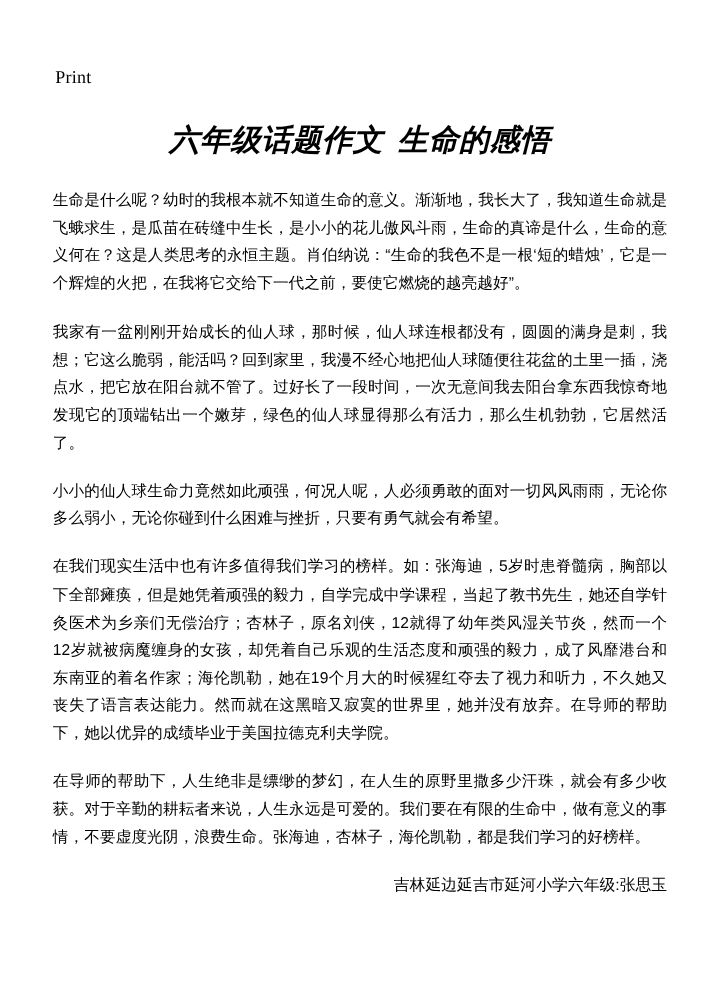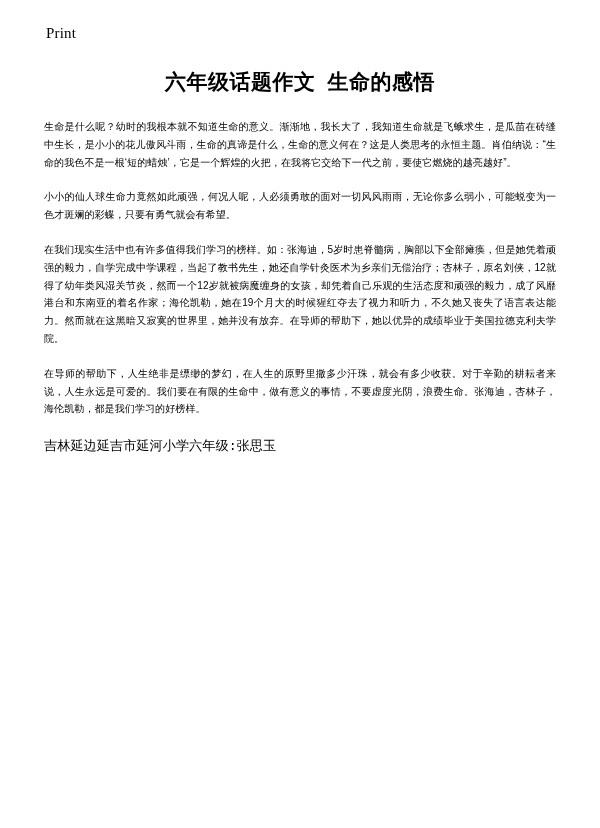--- a/index.html
+++ b/index.html
@@ -12,74 +12,77 @@
     height: 828px;
     font-family: "Liberation Serif", serif;
     color: #000000;
     position: relative;
     overflow: hidden;
   }
   .page {
     width: 600px;
     height: 828px;
     box-sizing: border-box;
-    padding: 24px 44px 0 44px;
+    padding: 56px 44px 0 44px;
     position: relative;
   }
   .print-link {
     font-family: "Liberation Serif", serif;
     font-size: 15px;
     color: #000;
     text-decoration: none;
     display: inline-block;
     margin: 0 0 0 2px;
     letter-spacing: 0.2px;
   }
   .doc-title {
     text-align: center;
-    font-size: 21px;
+    font-size: 25px;
     font-weight: bold;
     margin: 26px 0 22px 0;
     letter-spacing: 0.5px;
     font-family: "Liberation Sans", sans-serif;
+    font-style: italic;
   }
   .doc-title .gap {
     display: inline-block;
     width: 12px;
   }
   .body-text p {
-    font-size: 10px;
+    font-size: 13px;
     line-height: 1.78;
     margin: 4px 0 17px 0;
     text-align: justify;
     text-justify: inter-ideograph;
     font-family: "Liberation Sans", sans-serif;
     letter-spacing: 0.1px;
   }
   .signature {
     font-size: 13.2px;
     line-height: 1.78;
     margin: 2px 0 16px 0;
-    font-family: Liberation Mono, monospace;
+    font-family: Liberation Sans, sans-serif;
+    text-align: right;
   }
 </style>
 </head>
 <body>
 
 <div class="page">
 
   <a href="#" class="print-link">Print</a>
 
   <h1 class="doc-title">
     <span>六年级话题作文</span><span class="gap"></span><span>生命的感悟</span>
   </h1>
 
   <div class="body-text">
     <p>生命是什么呢？幼时的我根本就不知道生命的意义。渐渐地，我长大了，我知道生命就是飞蛾求生，是瓜苗在砖缝中生长，是小小的花儿傲风斗雨，生命的真谛是什么，生命的意义何在？这是人类思考的永恒主题。肖伯纳说：“生命的我色不是一根‘短的蜡烛’，它是一个辉煌的火把，在我将它交给下一代之前，要使它燃烧的越亮越好”。</p>
-    <p>小小的仙人球生命力竟然如此顽强，何况人呢，人必须勇敢的面对一切风风雨雨，无论你多么弱小，可能蜕变为一色才斑斓的彩蝶，只要有勇气就会有希望。</p>
+    <p>我家有一盆刚刚开始成长的仙人球，那时候，仙人球连根都没有，圆圆的满身是刺，我想；它这么脆弱，能活吗？回到家里，我漫不经心地把仙人球随便往花盆的土里一插，浇点水，把它放在阳台就不管了。过好长了一段时间，一次无意间我去阳台拿东西我惊奇地发现它的顶端钻出一个嫩芽，绿色的仙人球显得那么有活力，那么生机勃勃，它居然活了。</p>
+    <p>小小的仙人球生命力竟然如此顽强，何况人呢，人必须勇敢的面对一切风风雨雨，无论你多么弱小，无论你碰到什么困难与挫折，只要有勇气就会有希望。</p>
     <p>在我们现实生活中也有许多值得我们学习的榜样。如：张海迪，5岁时患脊髓病，胸部以下全部瘫痪，但是她凭着顽强的毅力，自学完成中学课程，当起了教书先生，她还自学针灸医术为乡亲们无偿治疗；杏林子，原名刘侠，12就得了幼年类风湿关节炎，然而一个12岁就被病魔缠身的女孩，却凭着自己乐观的生活态度和顽强的毅力，成了风靡港台和东南亚的着名作家；海伦凯勒，她在19个月大的时候猩红夺去了视力和听力，不久她又丧失了语言表达能力。然而就在这黑暗又寂寞的世界里，她并没有放弃。在导师的帮助下，她以优异的成绩毕业于美国拉德克利夫学院。</p>
     <p>在导师的帮助下，人生绝非是缥缈的梦幻，在人生的原野里撒多少汗珠，就会有多少收获。对于辛勤的耕耘者来说，人生永远是可爱的。我们要在有限的生命中，做有意义的事情，不要虚度光阴，浪费生命。张海迪，杏林子，海伦凯勒，都是我们学习的好榜样。</p>
   </div>
 
   <div class="signature">吉林延边延吉市延河小学六年级:张思玉</div>
   
 
 </div>
 
 </body></html>

